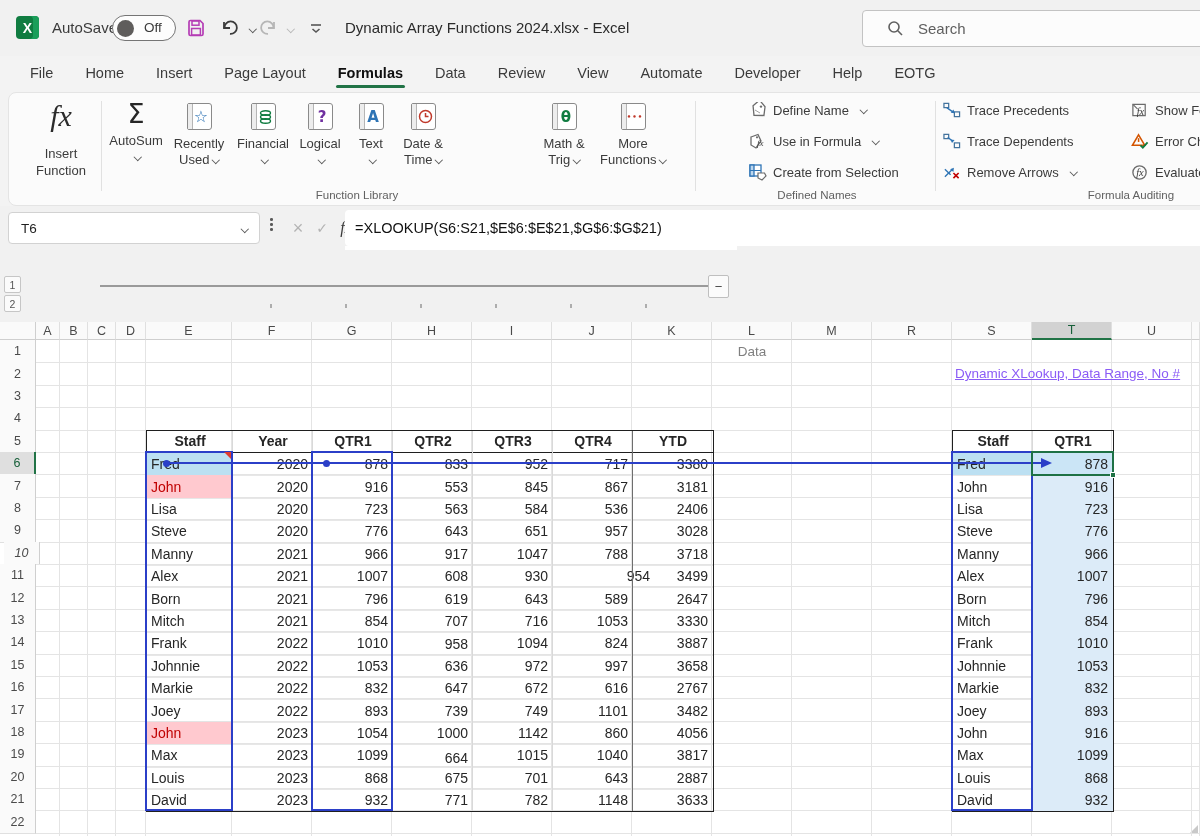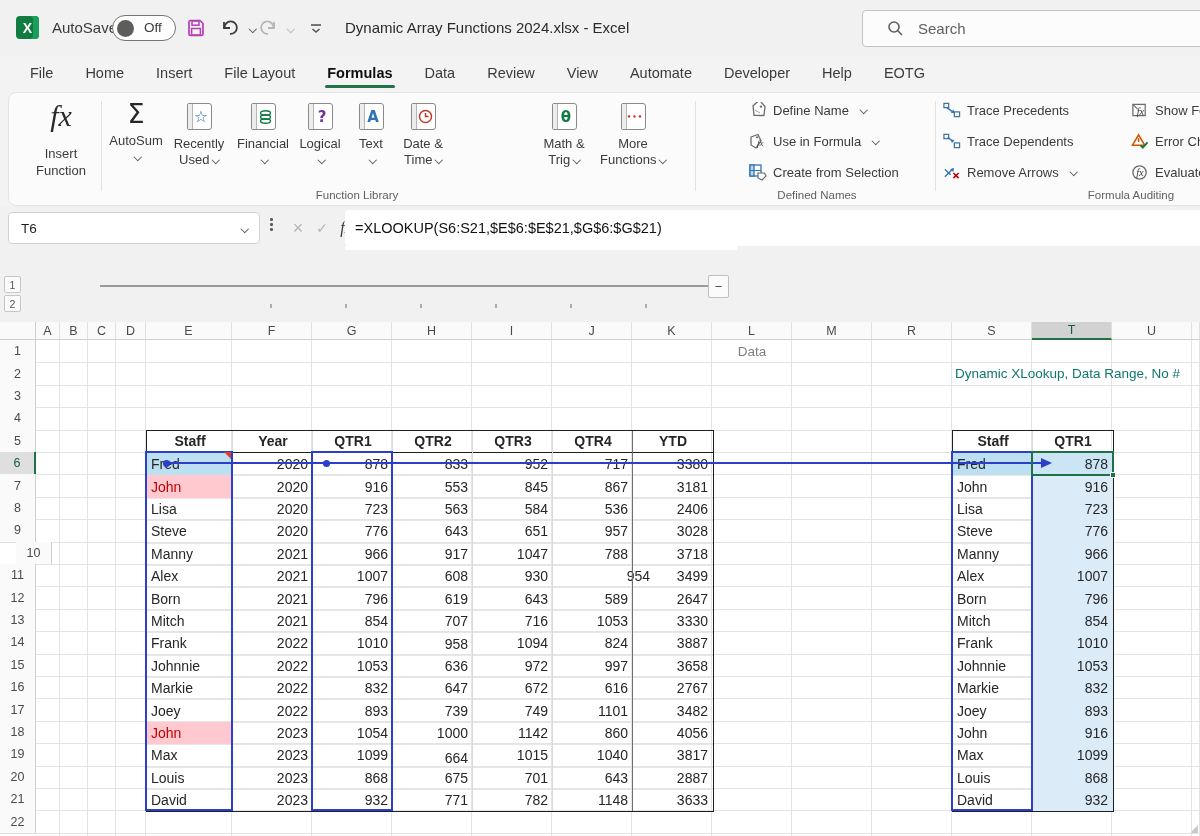--- a/index.html
+++ b/index.html
@@ -145,21 +145,21 @@
           <line x1="10.8" y1="10.8" x2="15" y2="15" stroke="#5f5f5f" stroke-width="1.6"></line>
         </svg>
       <span class="ph">Search</span>
     </div>
   </div>
 
   <div class="tabs" id="tabs">
       <div class="tab">File</div>
       <div class="tab">Home</div>
       <div class="tab">Insert</div>
-      <div class="tab">File Layout</div>
+      <div class="tab">Page Layout</div>
       <div class="tab active">Formulas</div>
       <div class="tab">Data</div>
       <div class="tab">Review</div>
       <div class="tab">View</div>
       <div class="tab">Automate</div>
       <div class="tab">Developer</div>
       <div class="tab">Help</div>
       <div class="tab">EOTG</div>
     </div>
 
@@ -425,21 +425,21 @@
       <div class="rowhdr" style="left: 0px; top: 107.6px; width: 36px; height: 23.4px;">5</div>
       <div class="gline" style="left: 36px; top: 130px; width: 1164px; height: 1px;"></div>
       <div class="rowhdr sel" style="left: 0px; top: 130px; width: 36px; height: 23.4px;">6</div>
       <div class="gline" style="left: 36px; top: 152.4px; width: 1164px; height: 1px;"></div>
       <div class="rowhdr" style="left: 0px; top: 152.4px; width: 36px; height: 23.4px;">7</div>
       <div class="gline" style="left: 36px; top: 174.8px; width: 1164px; height: 1px;"></div>
       <div class="rowhdr" style="left: 0px; top: 174.8px; width: 36px; height: 23.4px;">8</div>
       <div class="gline" style="left: 36px; top: 197.2px; width: 1164px; height: 1px;"></div>
       <div class="rowhdr" style="left: 0px; top: 197.2px; width: 36px; height: 23.4px;">9</div>
       <div class="gline" style="left: 36px; top: 219.6px; width: 1164px; height: 1px;"></div>
-      <div class="rowhdr" style="left: 16px; top: 219.6px; width: 36px; height: 23.4px;">10</div>
+      <div class="rowhdr" style="left: 4px; top: 219.6px; width: 36px; height: 23.4px; font-style: italic;">10</div>
       <div class="gline" style="left: 36px; top: 242px; width: 1164px; height: 1px;"></div>
       <div class="rowhdr" style="left: 0px; top: 242px; width: 36px; height: 23.4px;">11</div>
       <div class="gline" style="left: 36px; top: 264.4px; width: 1164px; height: 1px;"></div>
       <div class="rowhdr" style="left: 0px; top: 264.4px; width: 36px; height: 23.4px;">12</div>
       <div class="gline" style="left: 36px; top: 286.8px; width: 1164px; height: 1px;"></div>
       <div class="rowhdr" style="left: 0px; top: 286.8px; width: 36px; height: 23.4px;">13</div>
       <div class="gline" style="left: 36px; top: 309.2px; width: 1164px; height: 1px;"></div>
       <div class="rowhdr" style="left: 0px; top: 309.2px; width: 36px; height: 23.4px;">14</div>
       <div class="gline" style="left: 36px; top: 331.6px; width: 1164px; height: 1px;"></div>
       <div class="rowhdr" style="left: 0px; top: 331.6px; width: 36px; height: 23.4px;">15</div>
@@ -452,21 +452,21 @@
       <div class="gline" style="left: 36px; top: 421.2px; width: 1164px; height: 1px;"></div>
       <div class="rowhdr" style="left: 0px; top: 421.2px; width: 36px; height: 23.4px;">19</div>
       <div class="gline" style="left: 36px; top: 443.6px; width: 1164px; height: 1px;"></div>
       <div class="rowhdr" style="left: 0px; top: 443.6px; width: 36px; height: 23.4px;">20</div>
       <div class="gline" style="left: 36px; top: 466px; width: 1164px; height: 1px;"></div>
       <div class="rowhdr" style="left: 0px; top: 466px; width: 36px; height: 23.4px;">21</div>
       <div class="gline" style="left: 36px; top: 488.4px; width: 1164px; height: 1px;"></div>
       <div class="rowhdr" style="left: 0px; top: 488.4px; width: 36px; height: 23.4px;">22</div>
       <div class="gline" style="left: 36px; top: 510.8px; width: 1164px; height: 1px;"></div>
       <div class="cellnote" style="left: 712px; top: 18px; width: 80px; height: 22.4px; justify-content: center; color: rgb(127, 127, 127);">Data</div>
-      <div class="cellnote" style="left: 955px; top: 40.4px; width: 245px; height: 22.4px; color: #0f766e; white-space: nowrap; overflow: hidden;">Dynamic XLookup,  Data Range, No #</div>
+      <div class="cellnote" style="left: 955px; top: 40.4px; width: 245px; height: 22.4px; color: #8b5cf6; white-space: nowrap; overflow: hidden; text-decoration: underline;">Dynamic XLookup,  Data Range, No #</div>
       <div class="sheet-table" style="left: 146px; top: 107.6px; width: 568px; height: 382.8px;">
         <div class="tcell hdr" style="left: 0px; top: 0px; width: 86px; height: 22.4px;">Staff</div>
         <div class="tcell hdr" style="left: 86px; top: 0px; width: 80px; height: 22.4px;">Year</div>
         <div class="tcell hdr" style="left: 166px; top: 0px; width: 80px; height: 22.4px;">QTR1</div>
         <div class="tcell hdr" style="left: 246px; top: 0px; width: 80px; height: 22.4px;">QTR2</div>
         <div class="tcell hdr" style="left: 326px; top: 0px; width: 80px; height: 22.4px;">QTR3</div>
         <div class="tcell hdr" style="left: 406px; top: 0px; width: 80px; height: 22.4px;">QTR4</div>
         <div class="tcell hdr" style="left: 486px; top: 0px; width: 80px; height: 22.4px;">YTD</div>
         <div class="tcell name" style="left: 0px; top: 22.4px; width: 86px; height: 22.4px; background: rgb(188, 224, 242);">Fred</div>
         <div class="tcell num" style="left: 86px; top: 22.4px; width: 80px; height: 22.4px;">2020</div>

